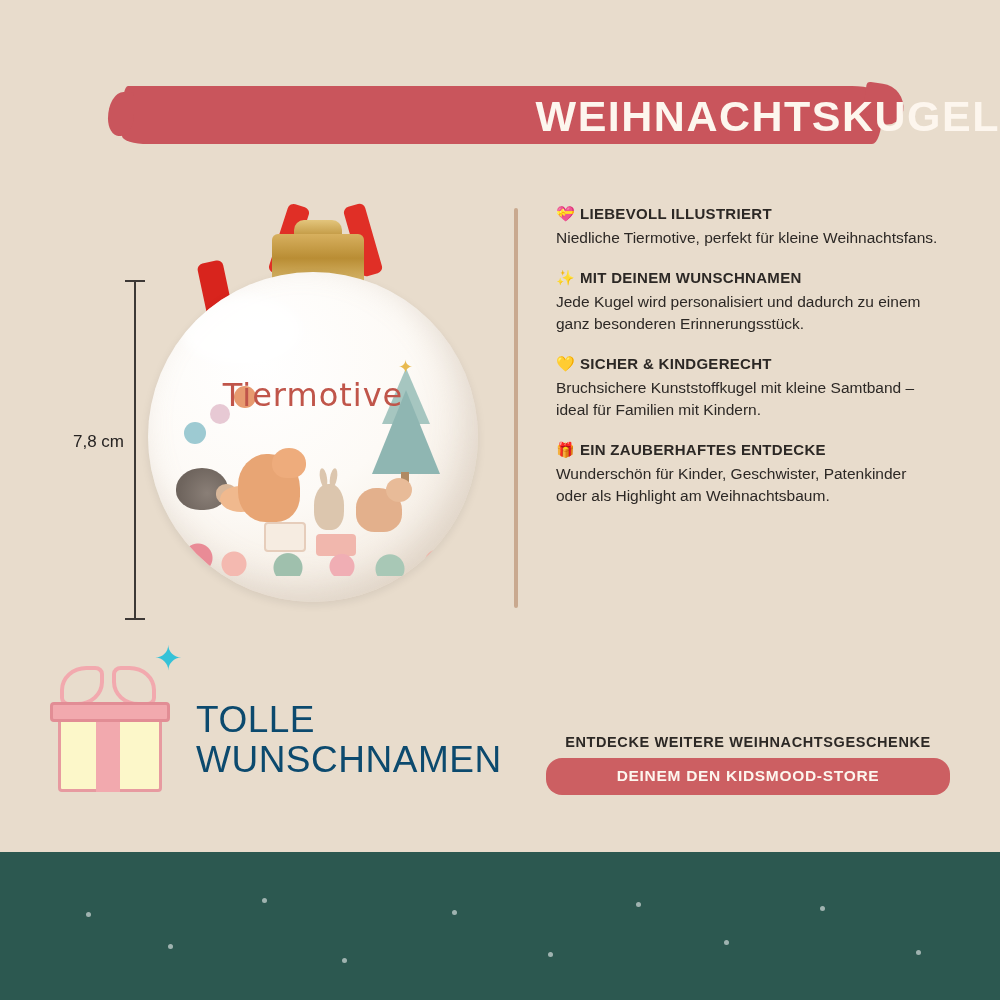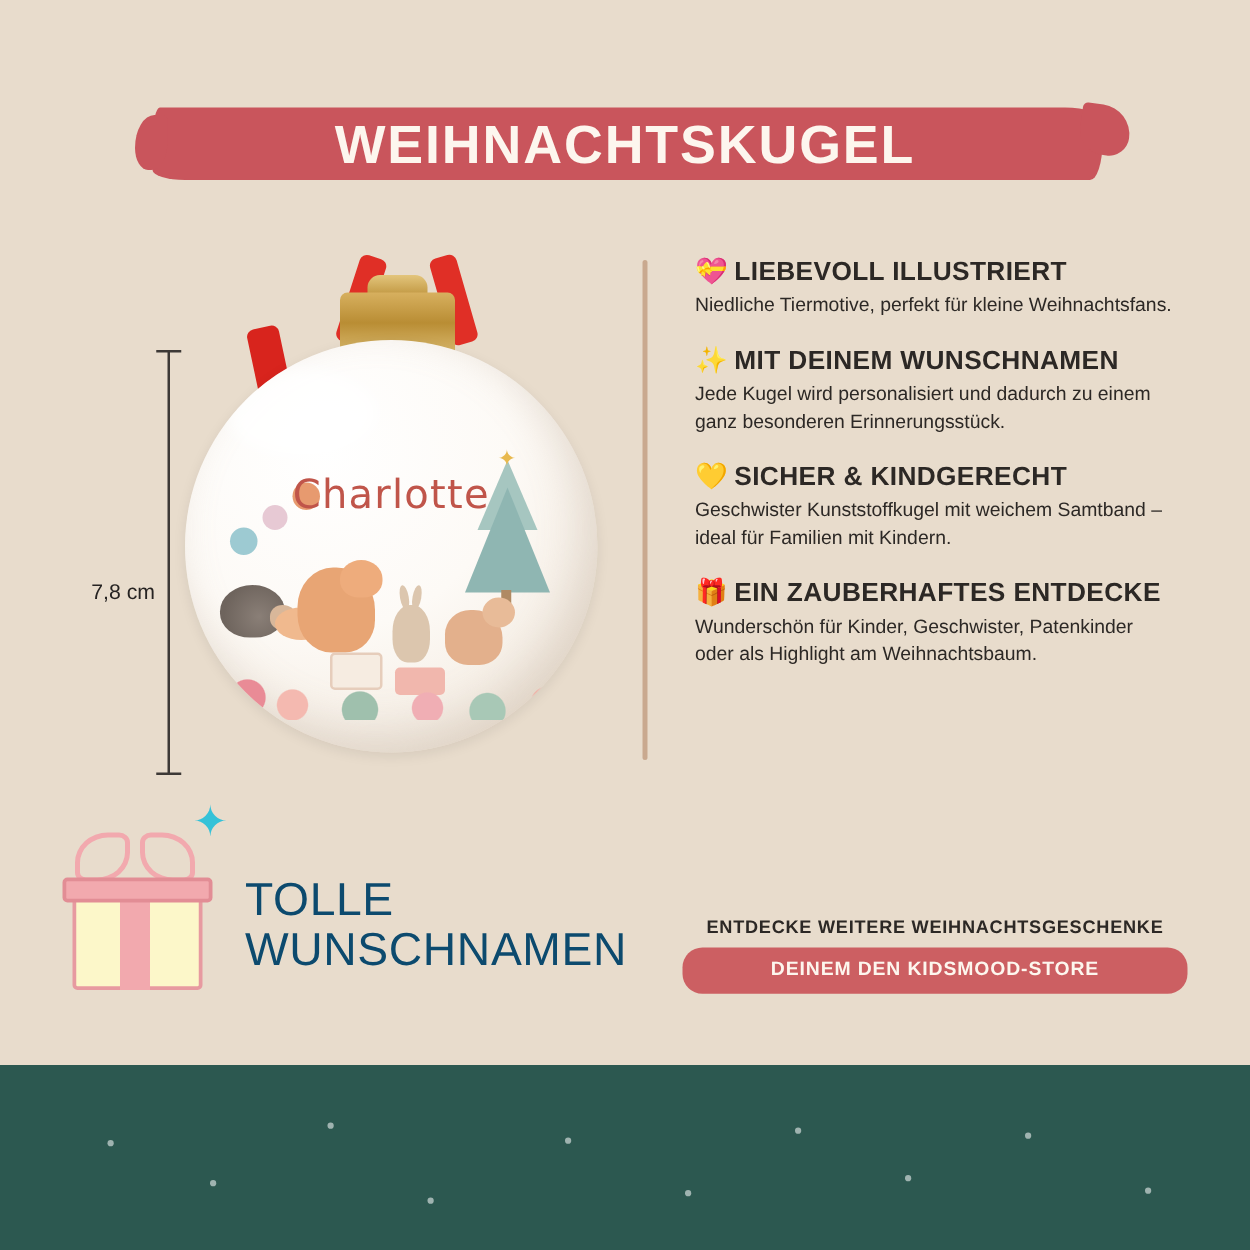--- a/index.html
+++ b/index.html
@@ -40,21 +40,21 @@
     right: -22px; top: -2px;
     width: 40px; height: 40px;
     background: #c9555c;
     border-radius: 10% 60% 40% 50%;
     transform: rotate(8deg);
   }
   .banner-title {
     position: absolute;
     left: 0; top: 14px;
     width: 1000px;
-    text-align: center;
+    text-align: right;
     color: #fdf6ee;
     font-size: 43px;
     letter-spacing: 1.5px;
     font-weight: 700;
     z-index: 4;
   }
 
   
   .measure {
     position: absolute;
@@ -76,21 +76,20 @@
   }
   .measure-line:before { top: 0; }
   .measure-line:after { bottom: 0; }
   .measure-label {
     position: absolute;
     left: 0; top: 162px;
     width: 88px;
     text-align: right;
     font-size: 17px;
     color: #262322;
-    margin-top: 32px;
   }
 
   
   .ornament-area {
     position: absolute;
     left: 120px; top: 190px;
     width: 400px; height: 420px;
   }
   .ribbon {
     position: absolute;
@@ -292,21 +291,21 @@
     background: #c9a98f;
     border-radius: 2px;
   }
   .features {
     position: absolute;
     left: 556px; top: 205px;
     width: 400px;
   }
   .feature { margin-bottom: 20px; }
   .feature-head {
-    font-size: 21px;
+    font-size: 15px;
     font-weight: 700;
     color: #2c2825;
     letter-spacing: .3px;
     margin-bottom: 4px;
   }
   .feature-emoji { font-family: "DejaVu Sans", sans-serif; margin-right: 5px; }
   .feature-body {
     font-size: 15.5px;
     line-height: 1.42;
     color: #2c2825;
@@ -469,21 +468,21 @@
       <div class="fox-tail"></div>
       <div class="fox"></div>
       <div class="fox-head"></div>
       <div class="bunny"></div>
       <div class="deer"></div>
       <div class="deer-head"></div>
       <div class="gift-a"></div>
       <div class="gift-b"></div>
       <div class="foliage"></div>
     </div>
-    <div class="ball-name">Charlotte</div>
+    <div class="ball-name">Tiermotive</div>
   </div>
 </div>
 
 <div class="divider"></div>
 
 <div class="features">
 
   <div class="feature">
     <div class="feature-head">
       <span class="feature-emoji">💝</span><span>LIEBEVOLL ILLUSTRIERT</span>
@@ -495,21 +494,21 @@
     <div class="feature-head">
       <span class="feature-emoji">✨</span><span>MIT DEINEM WUNSCHNAMEN</span>
     </div>
     <div class="feature-body">Jede Kugel wird personalisiert und dadurch zu einem ganz besonderen Erinnerungsstück.</div>
   </div>
 
   <div class="feature">
     <div class="feature-head">
       <span class="feature-emoji">💛</span><span>SICHER &amp; KINDGERECHT</span>
     </div>
-    <div class="feature-body">Geschwister Kunststoffkugel mit weichem Samtband – ideal für Familien mit Kindern.</div>
+    <div class="feature-body">Bruchsichere Kunststoffkugel mit kleine Samtband – ideal für Familien mit Kindern.</div>
   </div>
 
   <div class="feature">
     <div class="feature-head">
       <span class="feature-emoji">🎁</span><span>EIN ZAUBERHAFTES ENTDECKE</span>
     </div>
     <div class="feature-body">Wunderschön für Kinder, Geschwister, Patenkinder oder als Highlight am Weihnachtsbaum.</div>
   </div>
 
 </div>

